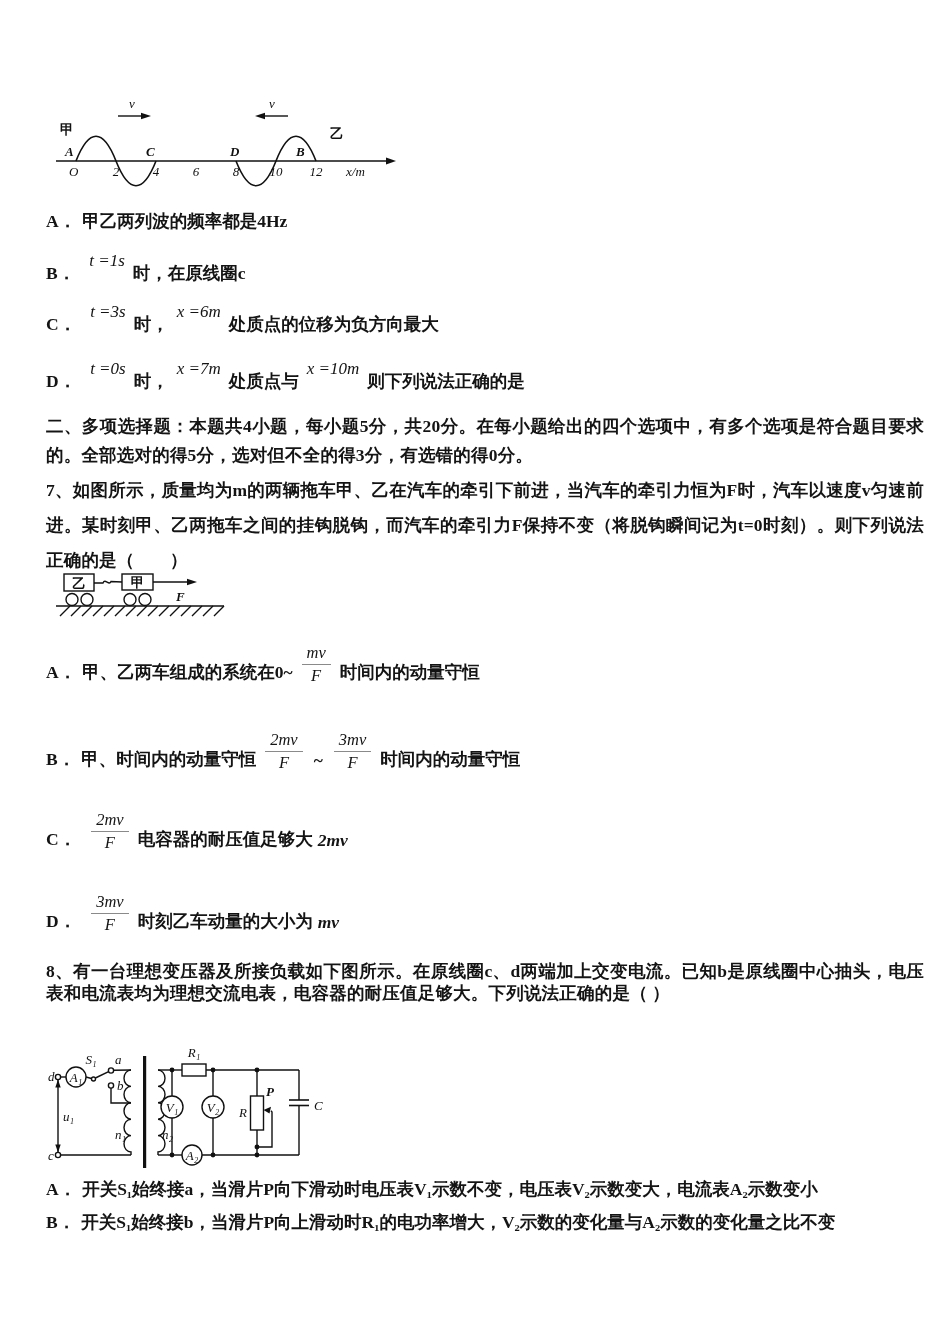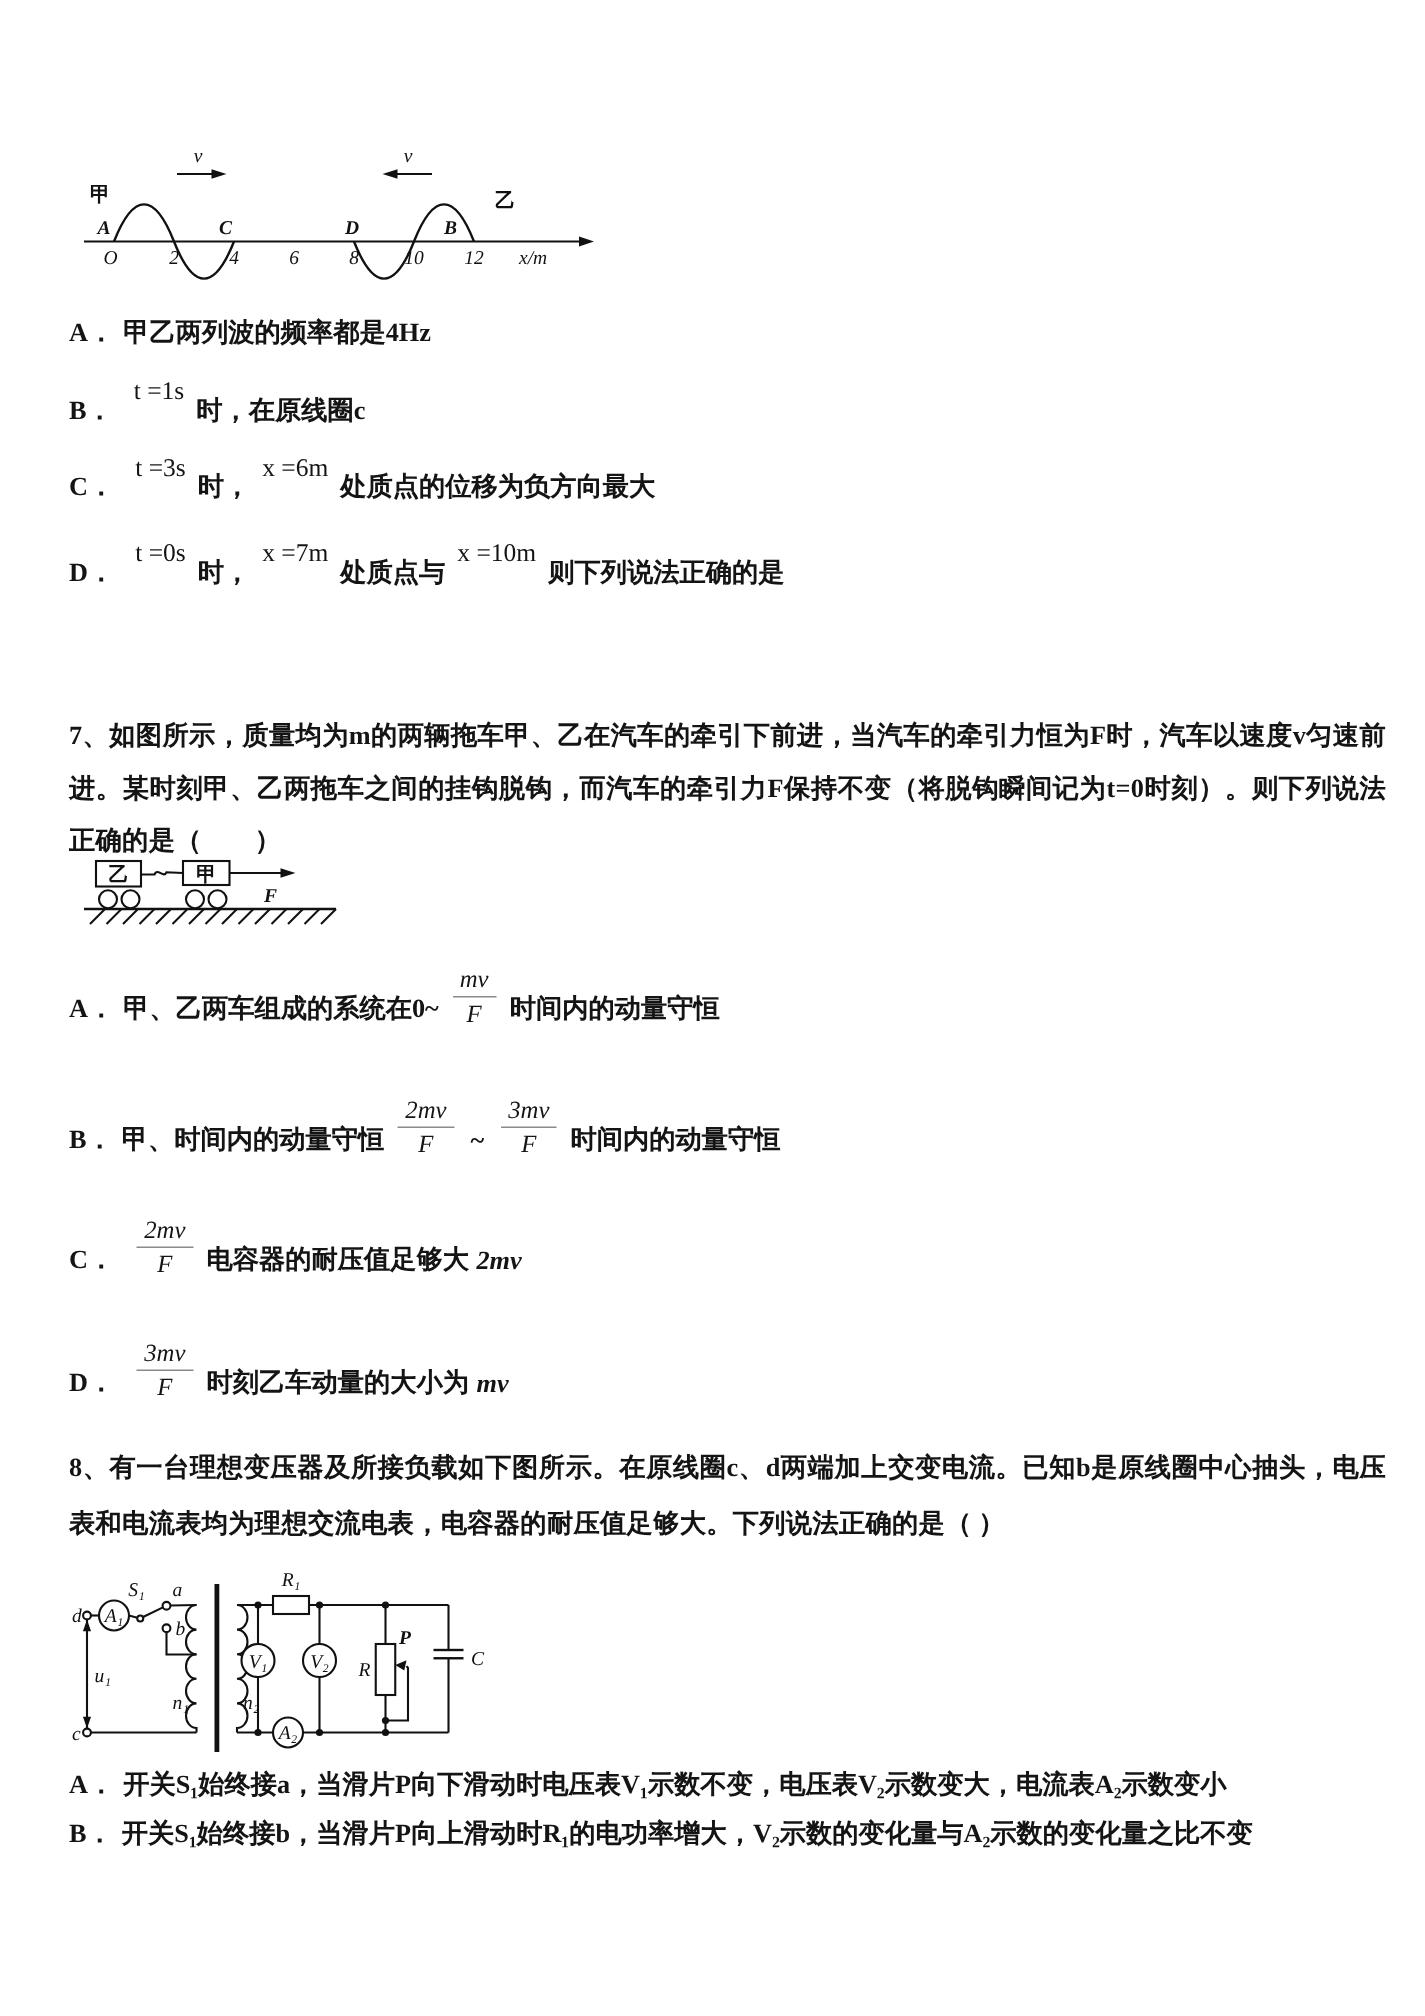--- a/index.html
+++ b/index.html
@@ -3,21 +3,21 @@
 <meta charset="utf-8">
 <style>
   html,body{margin:0;padding:0;background:#fff;}
   .page{position:relative;width:950px;height:1344px;background:#ffffff;overflow:hidden;
         font-family:"Liberation Serif","DejaVu Sans",serif;color:#141414;}
   .abs{position:absolute;}
   .para{font-size:17.5px;font-weight:bold;text-align:justify;width:878px;letter-spacing:.2px;}
   .opt{display:flex;align-items:baseline;font-size:17.5px;font-weight:bold;white-space:nowrap;}
   .fracrow{display:flex;align-items:flex-end;font-size:17.5px;font-weight:bold;white-space:nowrap;}
   .ltr{margin-right:6px;}
-  .fml{font-family:"Liberation Serif",serif;font-weight:normal;
+  .fml{font-family:"Liberation Serif",serif;font-style:italic;font-weight:normal;
        position:relative;top:-13px;margin:0 8px;font-size:17px;white-space:pre;}
   .frac{display:inline-flex;flex-direction:column;align-items:center;
         font-family:"Liberation Serif",serif;font-style:italic;font-weight:normal;
         font-size:16.5px;line-height:1.08;margin:0 9px;position:relative;top:1px;}
   .frac .num{border-bottom:1.6px solid #8a8a8a;padding:0 5px 2px;}
   .frac .den{padding-top:2px;}
   .val{font-family:"Liberation Serif",serif;font-style:italic;margin-left:5px;}
   .tld{margin:0 2px;}
   svg{overflow:visible;}
   .ln{stroke:#111;stroke-width:1.4;fill:none;}
@@ -82,20 +82,21 @@
   <div class="abs opt" style="left:46px;top:369px">
     <span class="ltr">D．</span>
       <span class="fml">t =0s</span>
       <span>时，</span>
       <span class="fml">x =7m</span>
       <span>处质点与</span>
       <span class="fml">x =10m</span>
       <span>则下列说法正确的是</span>
   </div>
 
+  <div class="abs para" style="left:46px;top:412px;line-height:28.5px">二、多项选择题：本题共4小题，每小题5分，共20分。在每小题给出的四个选项中，有多个选项是符合题目要求的。全部选对的得5分，选对但不全的得3分，有选错的得0分。</div>
 
   <div class="abs para" style="left:46px;top:473px;line-height:35px">7、如图所示，质量均为m的两辆拖车甲、乙在汽车的牵引下前进，当汽车的牵引力恒为F时，汽车以速度v匀速前进。某时刻甲、乙两拖车之间的挂钩脱钩，而汽车的牵引力F保持不变（将脱钩瞬间记为t=0时刻）。则下列说法正确的是（　　）</div>
 
   <svg class="abs" style="left:56px;top:570px" width="180" height="52">
     <line class="ln2" x1="0" y1="36" x2="168" y2="36"></line>
     <path class="ln" stroke-width="1" d="M4,46l10,-10M15,46l10,-10M26,46l10,-10M37,46l10,-10M48,46l10,-10M59,46l10,-10M70,46l10,-10M81,46l10,-10M92,46l10,-10M103,46l10,-10M114,46l10,-10M125,46l10,-10M136,46l10,-10M147,46l10,-10M158,46l10,-10"></path>
     <rect class="hollow" x="8" y="4" width="30" height="17"></rect>
     <text class="svgcn mid" x="23" y="17.5">乙</text>
     <circle class="hollow" cx="16" cy="29.5" r="6"></circle>
     <circle class="hollow" cx="31" cy="29.5" r="6"></circle>
@@ -144,21 +145,21 @@
   <div class="abs fracrow" style="left:46px;top:892px">
     <span class="ltr">D．</span>
     <span class="frac">
         <span class="num">3mv</span>
         <span class="den">F</span>
       </span>
     <span>时刻乙车动量的大小为</span>
     <span class="val">mv</span>
   </div>
 
-  <div class="abs para" style="left:46px;top:960px;line-height:37px">8、有一台理想变压器及所接负载如下图所示。在原线圈c、d两端加上交变电流。已知b是原线圈中心抽头，电压表和电流表均为理想交流电表，电容器的耐压值足够大。下列说法正确的是（ ）</div>
+  <div class="abs para" style="left:46px;top:960px;line-height:22px">8、有一台理想变压器及所接负载如下图所示。在原线圈c、d两端加上交变电流。已知b是原线圈中心抽头，电压表和电流表均为理想交流电表，电容器的耐压值足够大。下列说法正确的是（ ）</div>
 
   <svg class="abs" style="left:45px;top:1040px" width="295" height="145">
 
     <text class="svgt" x="3" y="41">d</text>
     <circle class="hollow" cx="13" cy="37" r="2.6"></circle>
     <line class="ln" x1="15.6" y1="37" x2="21" y2="37"></line>
     <circle class="hollow" cx="31" cy="37" r="10"></circle>
     <text class="svgt mid" x="31" y="41.5" font-size="12">A₁</text>
     <line class="ln" x1="41" y1="37" x2="46.5" y2="38.5"></line>
     <circle class="hollow" cx="48.5" cy="39" r="2"></circle>

